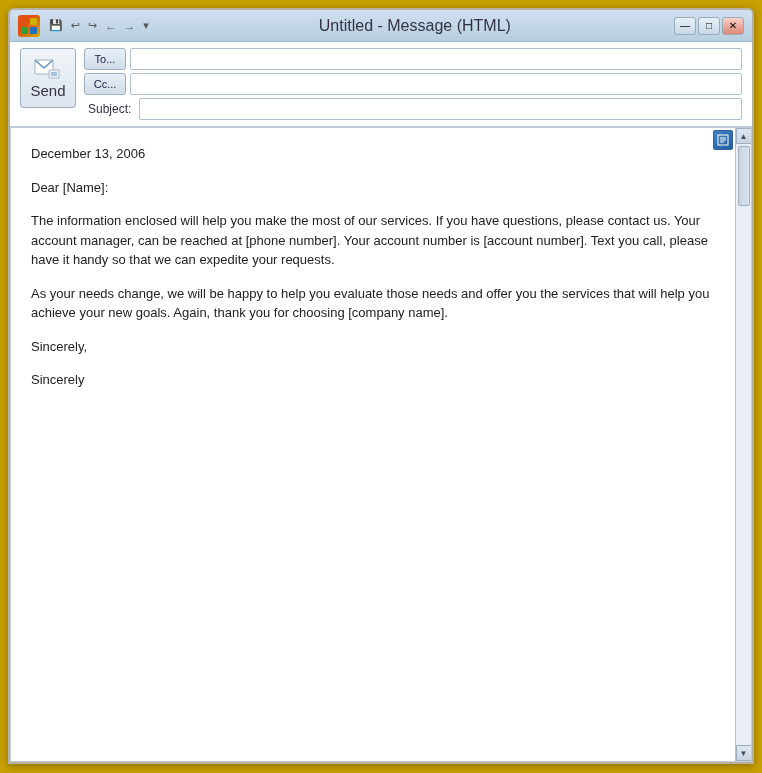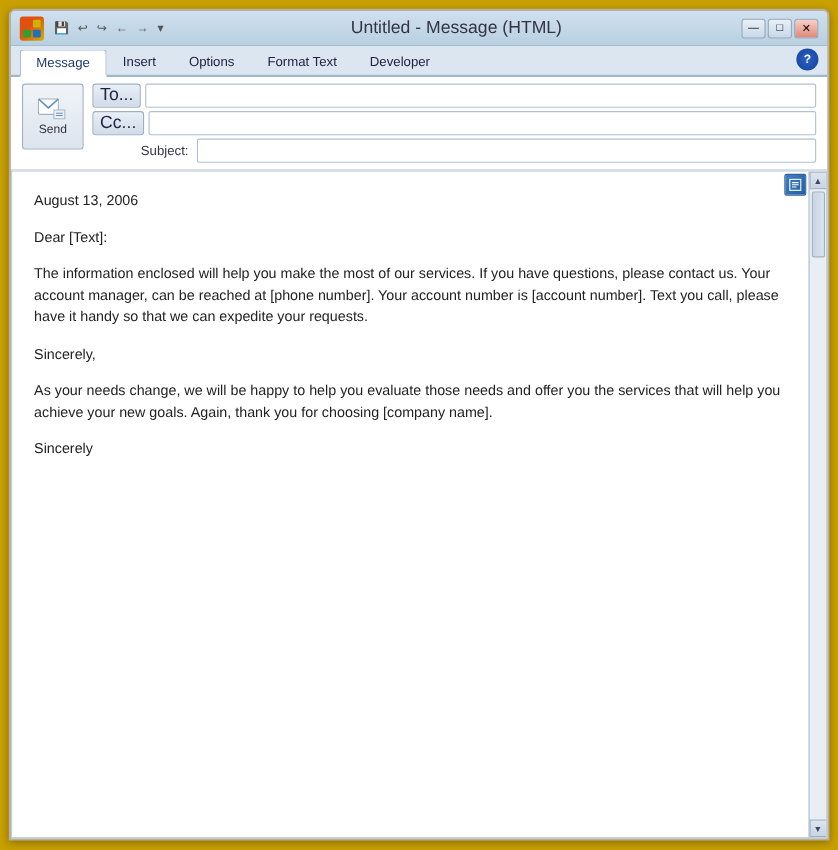--- a/index.html
+++ b/index.html
@@ -131,21 +131,21 @@
       display: flex;
       flex-direction: column;
       align-items: center;
       justify-content: center;
       width: 56px;
       min-height: 60px;
       border: 1px solid #a0b0c0;
       border-radius: 3px;
       background: linear-gradient(to bottom, #f0f4f8, #dce4ee);
       cursor: pointer;
-      font-size: 11px;
+      font-size: 15px;
       color: #334;
       padding: 4px;
     }
     .send-icon {
       width: 28px;
       height: 22px;
       margin-bottom: 2px;
     }
     .header-fields {
       flex: 1;
@@ -157,21 +157,21 @@
       display: flex;
       align-items: center;
       gap: 4px;
     }
     .field-btn {
       min-width: 42px;
       height: 22px;
       background: linear-gradient(to bottom, #e8eff8, #d0dce8);
       border: 1px solid #a0b0c0;
       border-radius: 3px;
-      font-size: 16px;
+      font-size: 11px;
       color: #224;
       cursor: pointer;
       padding: 0 6px;
       text-align: center;
     }
     .field-input {
       flex: 1;
       height: 22px;
       border: 1px solid #b0c0d0;
       border-radius: 2px;
@@ -179,21 +179,20 @@
       padding: 0 4px;
       font-size: 12px;
       color: #334;
     }
     .subject-label {
       font-size: 12px;
       color: #334;
       padding: 0 4px;
       min-width: 48px;
       text-align: right;
-      margin-left: 40px;
     }
     
     .compose-body-wrapper {
       flex: 1;
       background: white;
       border: 1px solid #c0ccd8;
       margin: 0;
       position: relative;
       overflow: hidden;
       display: flex;
@@ -282,28 +281,20 @@
       <span>▾</span>
     </div>
     <div class="title-bar-title">Untitled - Message (HTML)</div>
     <div class="title-bar-buttons">
       <div class="tb-btn">—</div>
       <div class="tb-btn">□</div>
       <div class="tb-btn close">✕</div>
     </div>
   </div>
 
-  <div class="ribbon-tabs">
-    <div class="ribbon-tab active">Message</div>
-    <div class="ribbon-tab">Insert</div>
-    <div class="ribbon-tab">Options</div>
-    <div class="ribbon-tab">Format Text</div>
-    <div class="ribbon-tab">Developer</div>
-    <div class="ribbon-help">?</div>
-  </div>
 
   <div class="compose-header">
     <div class="send-button">
       <svg class="send-icon" viewBox="0 0 28 22">
         <rect x="1" y="2" width="18" height="14" fill="white" stroke="#a0b0c0" stroke-width="1" rx="1"></rect>
         <polyline points="1,2 10,10 19,2" fill="none" stroke="#6090c0" stroke-width="1.5"></polyline>
         <rect x="15" y="12" width="10" height="8" fill="#e8f0f8" stroke="#a0b0c0" stroke-width="0.8"></rect>
         <line x1="17" y1="15" x2="23" y2="15" stroke="#6090c0" stroke-width="1"></line>
         <line x1="17" y1="17" x2="23" y2="17" stroke="#6090c0" stroke-width="1"></line>
       </svg>
@@ -328,25 +319,25 @@
   <div class="compose-body-wrapper">
     <div class="corner-icon">
       <svg width="12" height="12" viewBox="0 0 12 12">
         <rect x="1" y="1" width="10" height="10" fill="none" stroke="white" stroke-width="1"></rect>
         <line x1="3" y1="4" x2="9" y2="4" stroke="white" stroke-width="1"></line>
         <line x1="3" y1="6" x2="9" y2="6" stroke="white" stroke-width="1"></line>
         <line x1="3" y1="8" x2="7" y2="8" stroke="white" stroke-width="1"></line>
       </svg>
     </div>
     <div class="compose-body">
-      <p>August 13, 2006</p>
-      <p>Dear [Text]:</p>
+      <p>December 13, 2006</p>
+      <p>Dear [Name]:</p>
       <p>The information enclosed will help you make the most of our services. If you have questions, please contact us. Your account manager, can be reached at [phone number]. Your account number is [account number]. Text you call, please have it handy so that we can expedite your requests.</p>
+      <p>As your needs change, we will be happy to help you evaluate those needs and offer you the services that will help you achieve your new goals. Again, thank you for choosing [company name].</p>
       <p>Sincerely,</p>
-      <p>As your needs change, we will be happy to help you evaluate those needs and offer you the services that will help you achieve your new goals. Again, thank you for choosing [company name].</p>
       <p>Sincerely</p>
     </div>
     <div class="scrollbar-track">
       <div class="scroll-up-btn">▲</div>
       <div class="scroll-thumb"></div>
       <div class="scroll-track-space"></div>
       <div class="scroll-down-btn">▼</div>
     </div>
   </div>
 </div>

